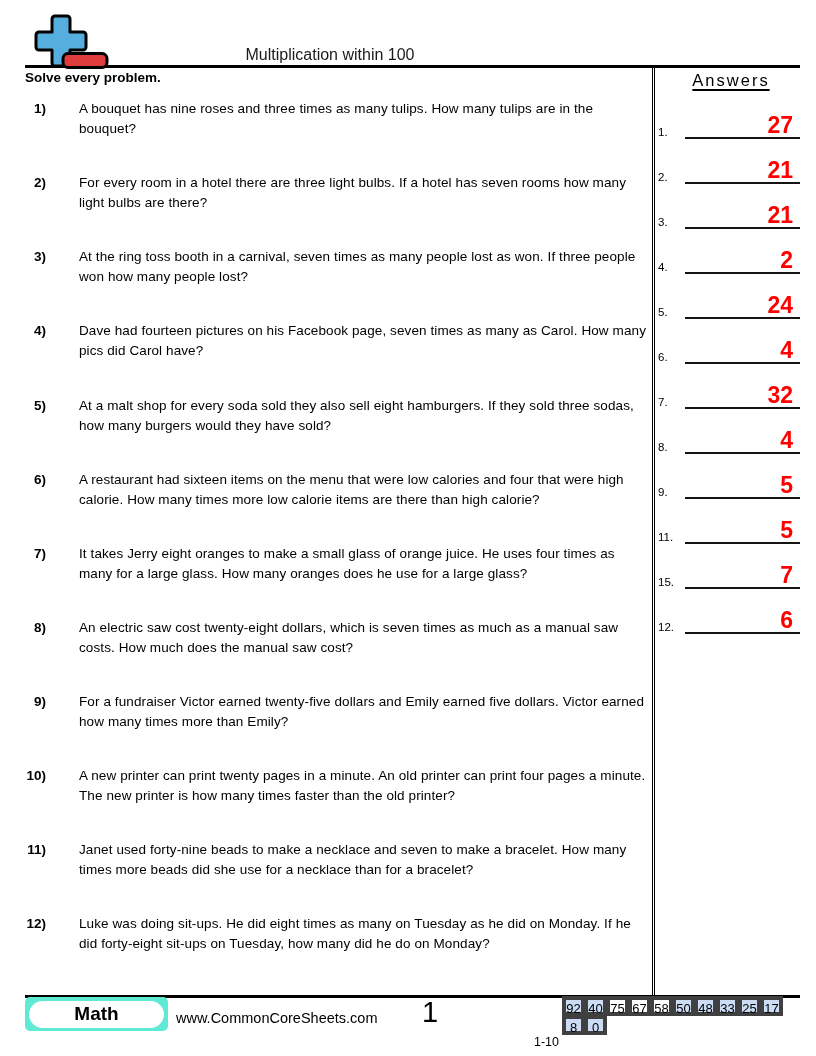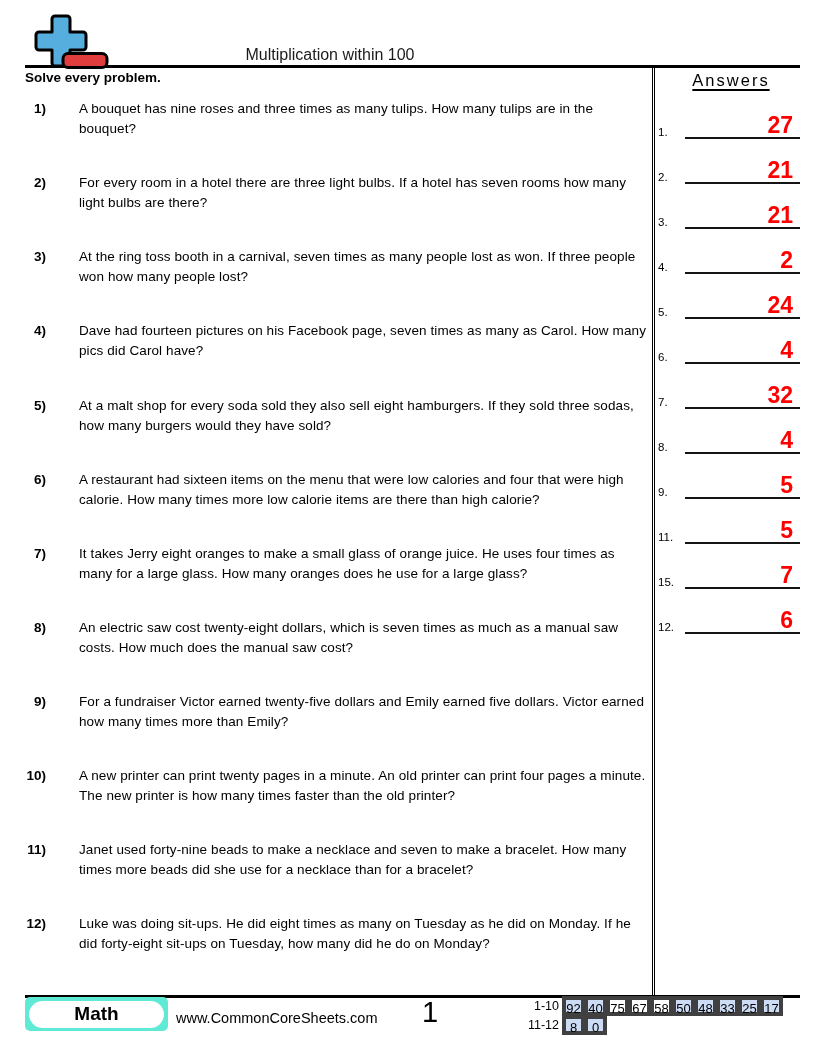--- a/index.html
+++ b/index.html
@@ -80,21 +80,21 @@
   .math-badge .oval span { font-size:19px; font-weight:bold; }
   .website { position:absolute; left:176px; top:1010px; font-size:14.5px; }
   .page-num {
     position:absolute; left:350px; top:996px; width:160px;
     text-align:center; font-size:29px;
   }
   .score-table { position:absolute; left:526px; top:996px; z-index:3; }
   .score-row { display:flex; align-items:stretch; height:20px; }
   .score-label {
     width:37px; text-align:right; padding-right:4px;
-    font-size:12.5px; line-height:20px;
+    font-size:12.5px; line-height:20px;margin-top:36px;
   }
   .score-cell {
     width:23px; height:20px; border:4px solid #404040; margin-left:-1px;
     text-align:center; font-size:13px; line-height:18px; background:#fff;
   }
   .score-row + .score-row { margin-top:-1px; }
   .score-cell.shaded { background:#ccdcf5; }
 </style>
 </head>
 <body>

